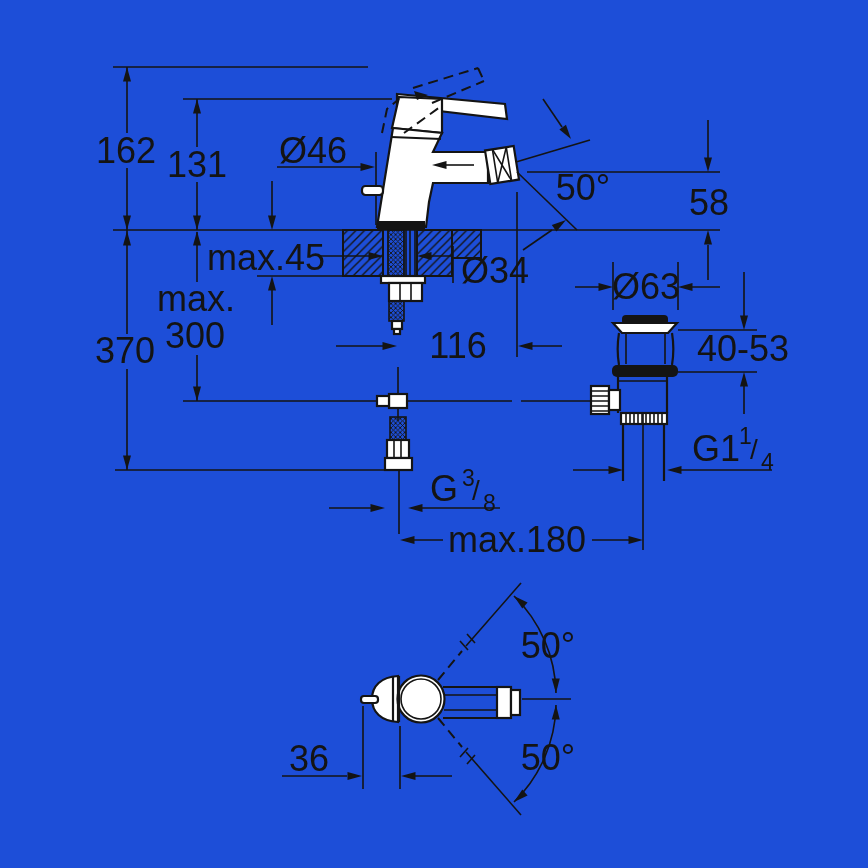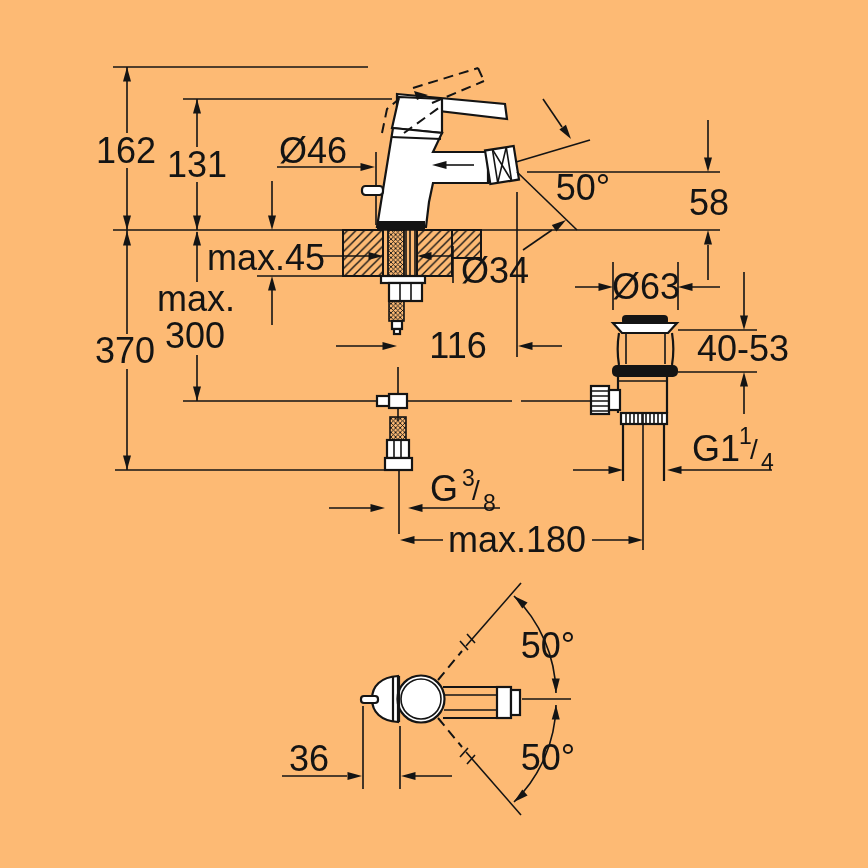--- a/index.html
+++ b/index.html
@@ -1,16 +1,16 @@
 <!DOCTYPE html>
 <html><head>
 <meta charset="utf-8">
 <style>
   html,body{margin:0;padding:0;background:#fff;}
-  .canvas{position:relative;width:868px;height:868px;background:#fdba74;overflow:hidden;}
+  .canvas{position:relative;width:868px;height:868px;background:#1d4ed8;overflow:hidden;}
   svg{display:block;}
   text{font-family:"Liberation Sans","DejaVu Sans",sans-serif;fill:#141414;}
   .dim{font-size:36px;}
   .sup{font-size:23px;}
   .sub{font-size:23px;}
   .slash{font-size:28px;}
   .mid{text-anchor:middle;}
   .thin{stroke:#141414;stroke-width:1.6;fill:none;}
   .obj{stroke:#141414;stroke-width:2.2;fill:none;}
   .objw{stroke:#141414;stroke-width:2.2;fill:#fff;}

